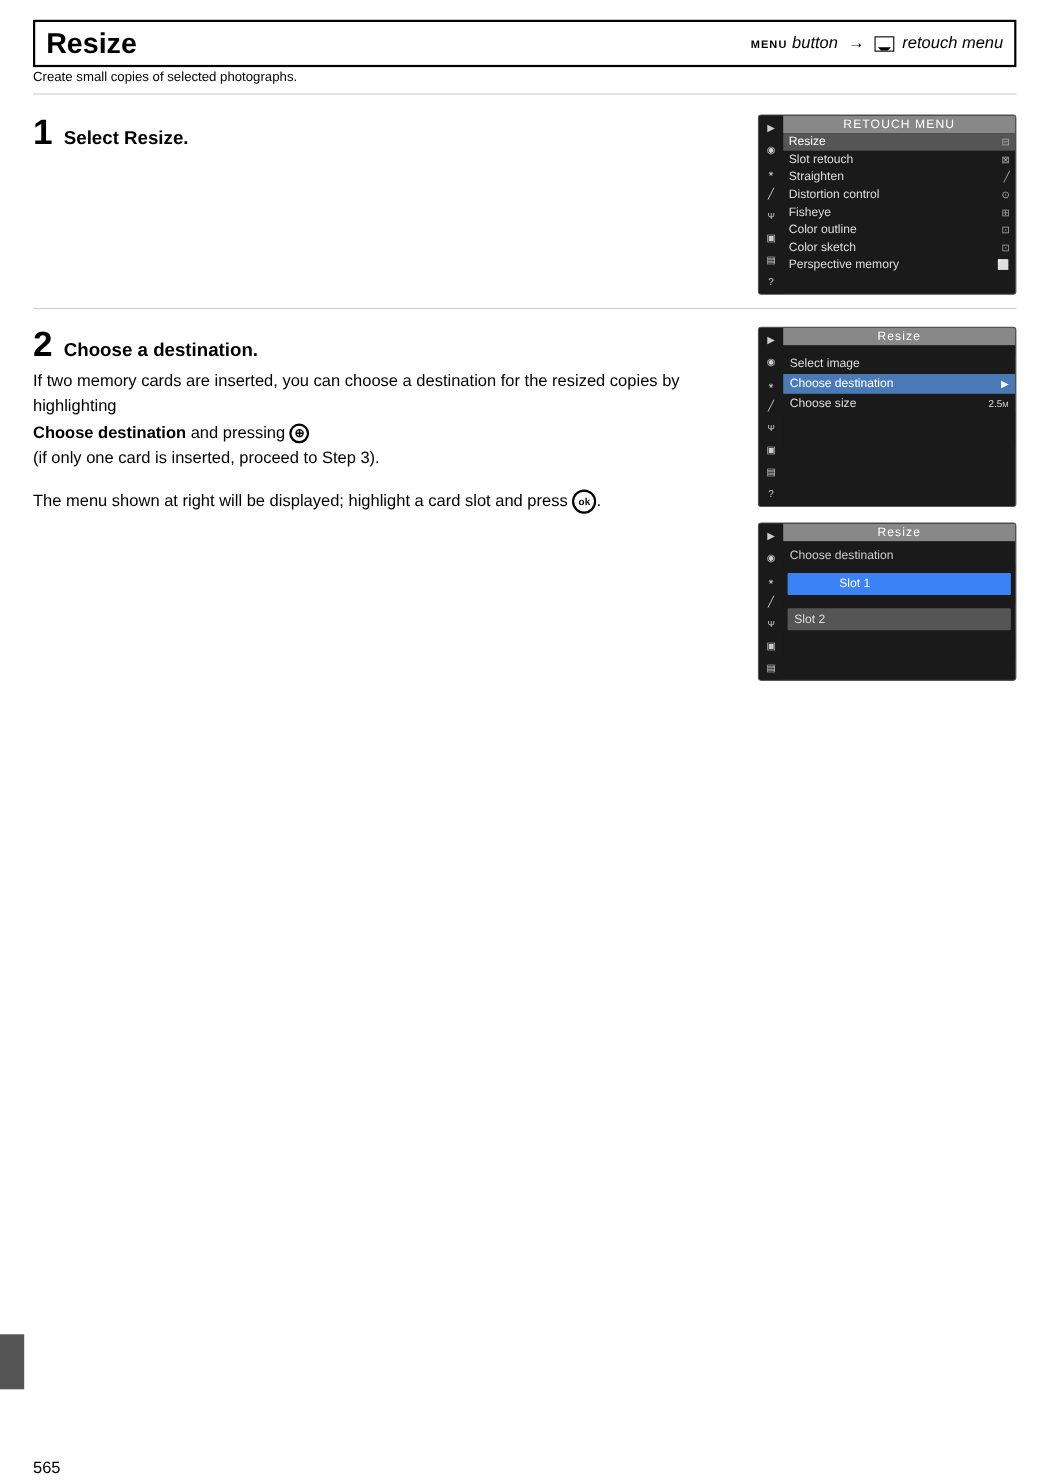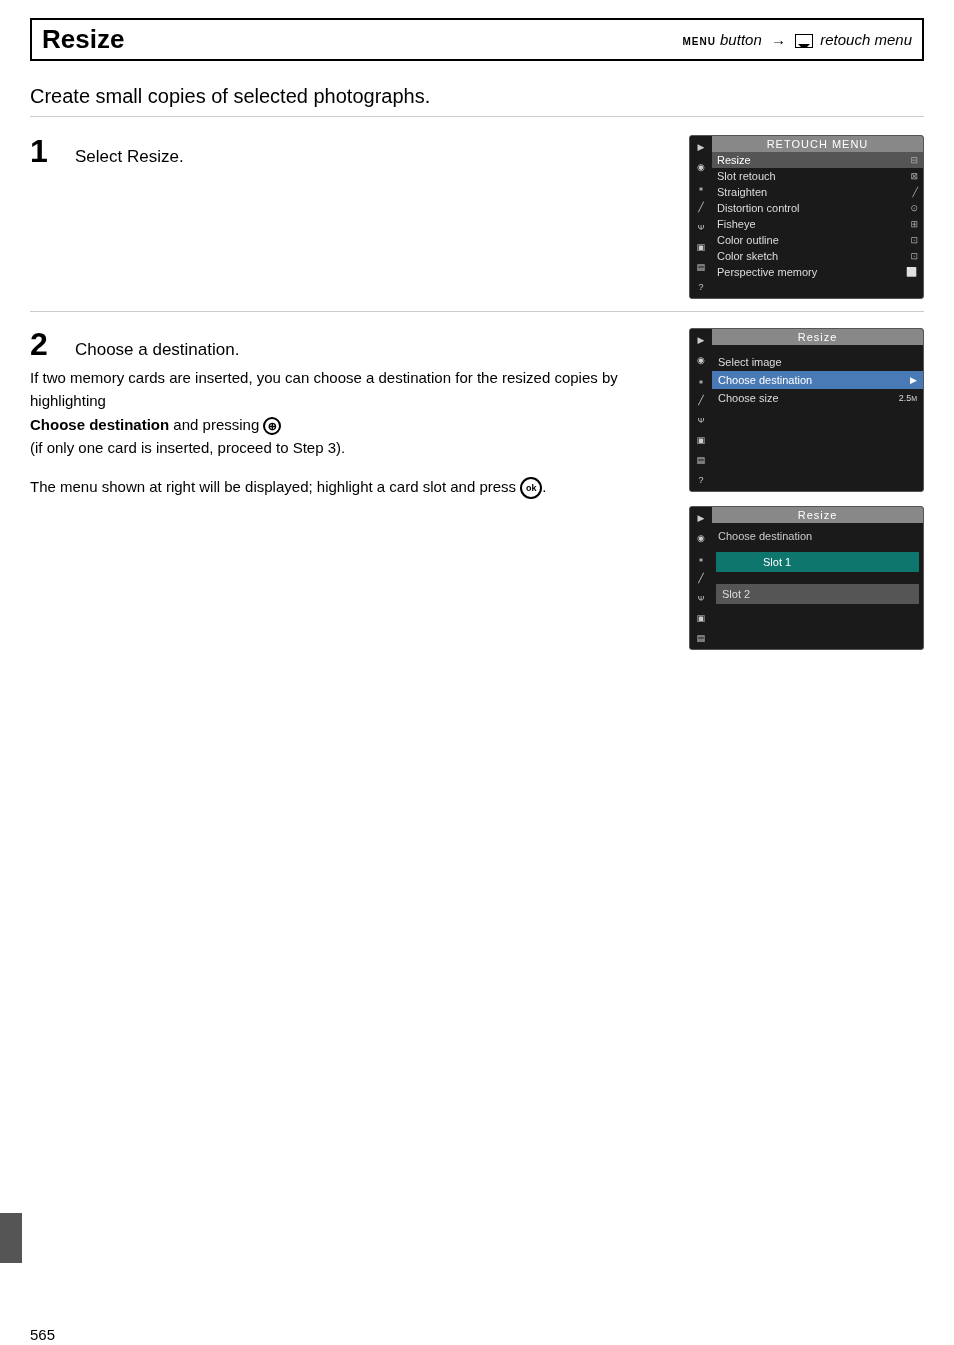--- a/index.html
+++ b/index.html
@@ -70,22 +70,22 @@
       transform: translateX(-50%);
       width: 6px;
       height: 3px;
       border-left: 3px solid transparent;
       border-right: 3px solid transparent;
       border-top: 3px solid #000;
     }
 
     
     .subtitle-line {
-      margin: 24px 30px 0 30px;
-      font-size: 20px;
+      margin: 2px 30px 0 30px;
+      font-size: 12px;
       padding-bottom: 8px;
       border-bottom: 1px solid #ccc;
     }
 
     
     .content {
       margin: 0 30px;
     }
 
     
@@ -99,23 +99,23 @@
       min-width: 0;
     }
     .step-number {
       font-size: 32px;
       font-weight: bold;
       line-height: 1;
       display: inline;
     }
     .step-heading {
       font-size: 17px;
-      font-weight: normal;
+      font-weight: bold;
       display: inline;
-      margin-left: 23px;
+      margin-left: 6px;
     }
     .step-body {
       font-size: 15px;
       margin-top: 6px;
       line-height: 1.55;
     }
     .bold-text {
       font-weight: bold;
     }
 
@@ -230,21 +230,21 @@
       display: flex;
       align-items: center;
       padding: 4px 6px;
       font-size: 11px;
       color: #ddd;
       background: #555;
       margin: 3px 4px;
       border-radius: 1px;
     }
     .screen2-slot-item.highlighted {
-      background: #0f766e;
+      background: #3b82f6;
       color: #fff;
       padding-left: 47px;
     }
 
     
     .page-number {
       position: absolute;
       bottom: 20px;
       left: 30px;
       font-size: 15px;

